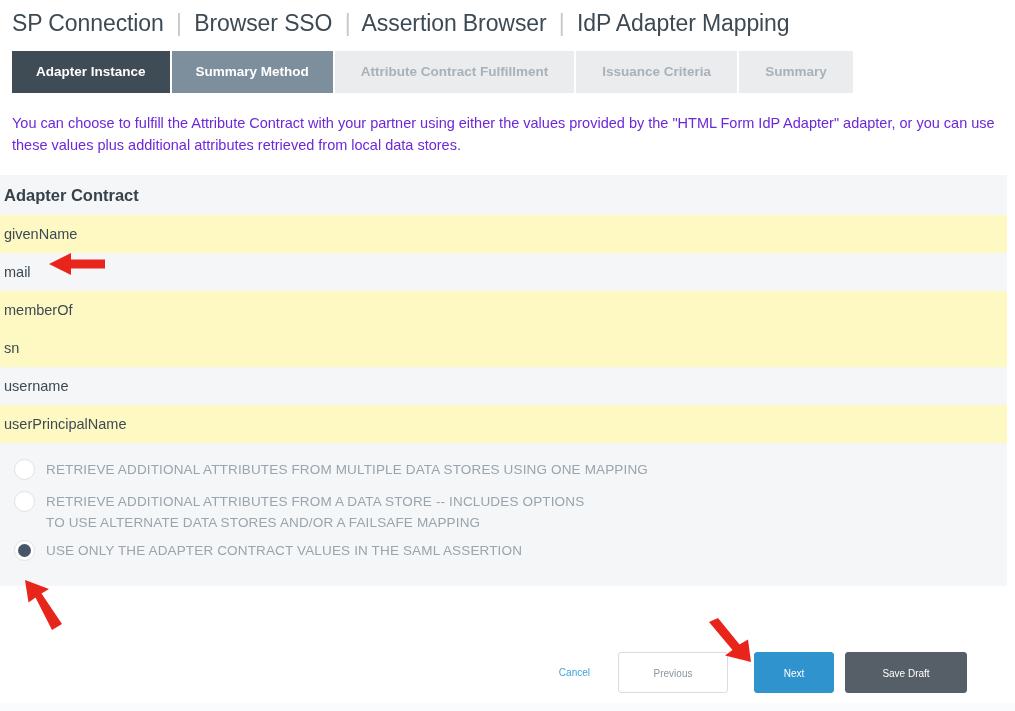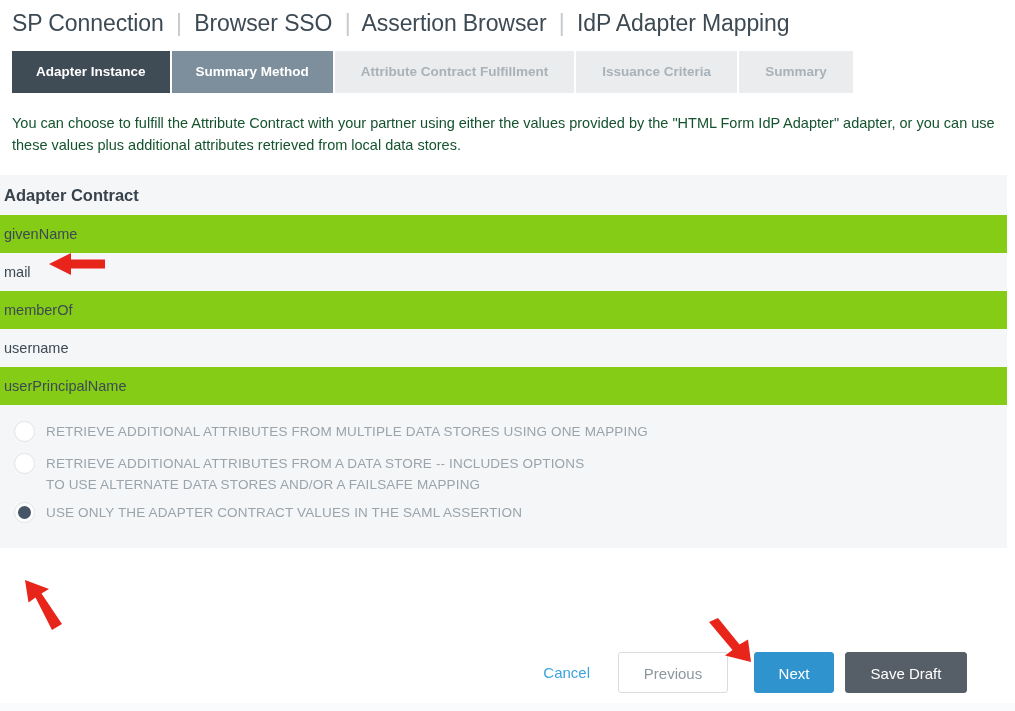--- a/index.html
+++ b/index.html
@@ -71,40 +71,40 @@
     background: #eaecee;
     color: #a9b2b9;
     padding: 0 26px;
   }
 
   
   .description {
     margin: 19px 10px 0 12px;
     font-size: 14.5px;
     line-height: 22px;
-    color: #14532d;
+    color: #6d28d9;
     max-width: 995px;
   }
 
   
   .contract {
     margin-top: 19px;
     width: 1007px;
   }
   .row {
     height: 38px;
     line-height: 38px;
     font-size: 14.5px;
     color: #3d4a54;
     padding-left: 4px;
     box-sizing: border-box;
     position: relative;
   }
   .row.shade { background: #f4f6f8; }
-  .row.plain { background: #84cc16; }
+  .row.plain { background: #fef9c3; }
   .row.header {
     background: #f4f6f8;
     font-size: 16.5px;
     font-weight: bold;
     color: #37424b;
     height: 40px;
     line-height: 40px;
   }
 
   
@@ -162,21 +162,21 @@
     top: 652px;
     height: 59px;
     display: flex;
     align-items: flex-start;
     justify-content: flex-end;
     padding-right: 48px;
     box-sizing: border-box;
   }
   .btn {
     font-family: "Liberation Sans", sans-serif;
-    font-size: 15px;
+    font-size: 10px;
     box-sizing: border-box;
     border-radius: 3px;
     cursor: pointer;
     height: 41px;
     line-height: 41px;
     text-align: center;
     user-select: none;
   }
   .btn-link {
     color: #3ba3dd;
@@ -247,20 +247,21 @@
     <div class="tab idle">Summary</div>
   </div>
 
   <div class="description">You can choose to fulfill the Attribute Contract with your partner using either the values provided by the "HTML Form IdP Adapter" adapter, or you can use these values plus additional attributes retrieved from local data stores.</div>
 
   <div class="contract">
     <div class="row header">Adapter Contract</div>
     <div class="row plain">givenName</div>
     <div class="row shade">mail</div>
     <div class="row plain">memberOf</div>
+    <div class="row plain">sn</div>
     <div class="row shade">username</div>
     <div class="row plain">userPrincipalName</div>
   </div>
 
   <div class="radio-panel">
 
     <div class="radio-row">
       <span class="radio"></span>
       <span class="radio-label">
         <span>RETRIEVE ADDITIONAL ATTRIBUTES FROM MULTIPLE DATA STORES USING ONE MAPPING</span>

